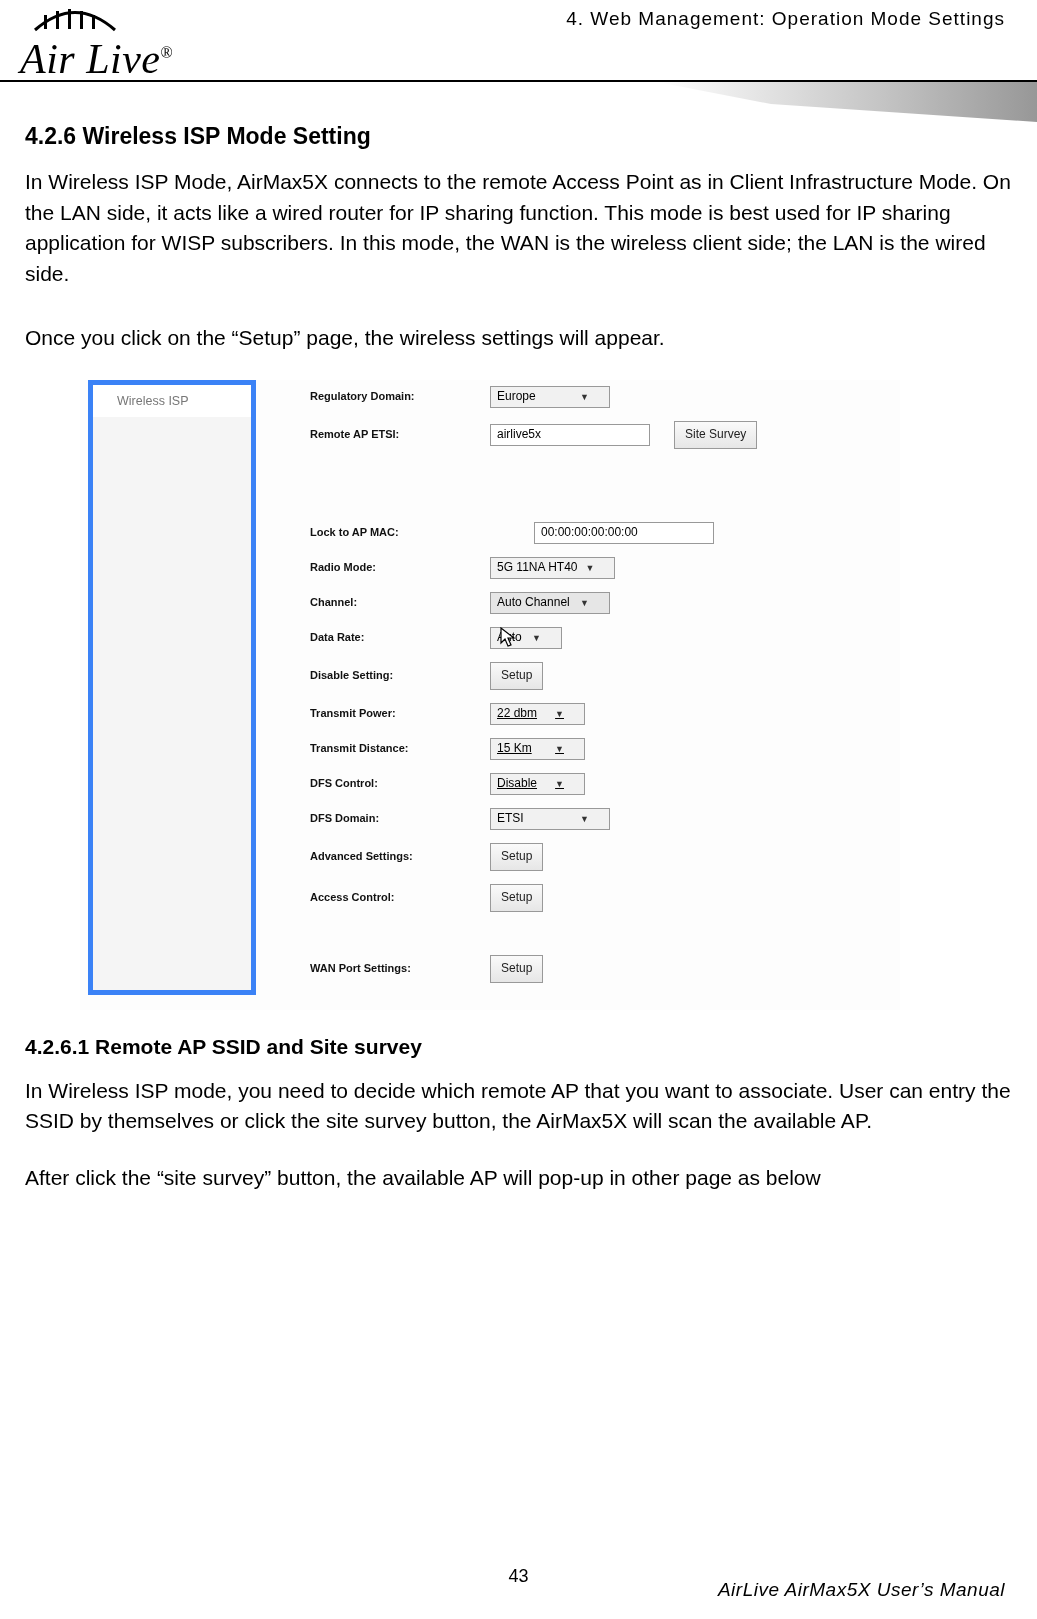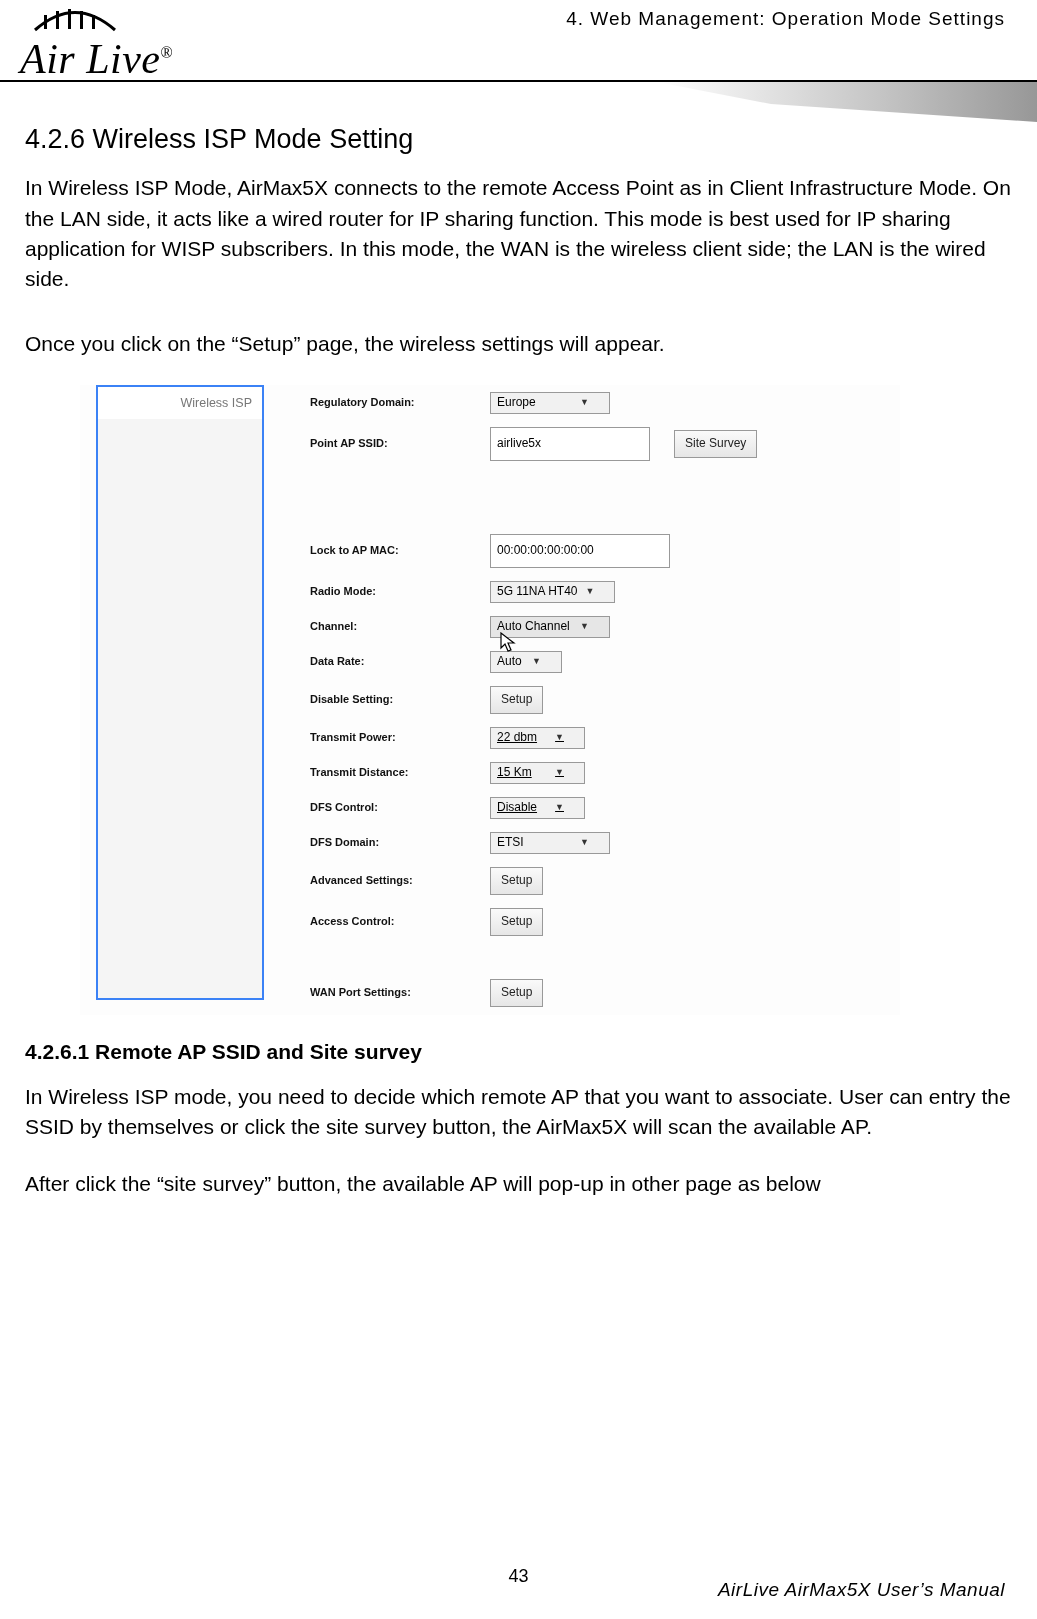--- a/index.html
+++ b/index.html
@@ -63,22 +63,22 @@
   }
   .content {
     position: absolute;
     top: 120px;
     left: 25px;
     right: 25px;
     font-size: 21px;
     line-height: 1.45;
   }
   .section-title {
-    font-weight: normal;
-    font-size: 27px;
+    font-weight: bold;
+    font-size: 23px;
     margin-bottom: 14px;
   }
   .para { margin-bottom: 26px; }
   .subsection-title {
     font-weight: bold;
     font-size: 21px;
     margin-top: 22px;
     margin-bottom: 14px;
   }
 
@@ -86,26 +86,25 @@
   .screenshot {
     margin: 12px 0 0 55px;
     width: 820px;
     height: 630px;
     position: relative;
     background: #fdfdfd;
     font-size: 13px;
   }
   .ss-sidebar {
     position: absolute;
-    left: 16px; top: 0;
+    left: 8px; top: 0;
     width: 168px;
     height: 615px;
     background: #f5f5f5;
-    border: 2px solid #3b82f6;
-    text-align: right;
+    border: 5px solid #3b82f6;
   }
   .ss-sidebar-item {
     padding: 7px 10px 7px 24px;
     color: #777;
     font-size: 12.5px;
     background: #fff;
   }
   .ss-form {
     position: absolute;
     left: 230px;
@@ -138,30 +137,30 @@
   .ss-select-box.wide { min-width: 120px; }
   .ss-select-box.mid  { min-width: 95px; text-decoration: underline; }
   .ss-select-box.sm   { min-width: 72px; }
   .ss-select-box .arrow {
     margin-left: 8px;
     font-size: 9px;
     color: #333;
   }
   .ss-input {
     height: 22px;
-    padding: 16px 6px;
+    padding: 4px 6px;
     border: 1px solid #999;
     background: #fff;
     font-size: 12px;
     width: 160px;
     display: inline-flex;
     align-items: center;
     text-align: right;
   }
-  .ss-input.wide { width: 180px; }
+  .ss-input.wide { width: 180px; margin-left: 44px; }
   .ss-button {
     display: inline-flex;
     align-items: center;
     justify-content: center;
     height: 28px;
     padding: 0 10px;
     border: 1px solid #999;
     background: linear-gradient(#fafafa, #e6e6e6);
     font-size: 12px;
     color: #222;
@@ -236,21 +235,21 @@
           <div class="ss-label">Regulatory Domain:</div>
           <div class="ss-control">
             <div class="ss-select-box wide">
               <span>Europe</span>
               <span class="arrow">▼</span>
             </div>
           </div>
         </div>
 
         <div class="ss-row">
-          <div class="ss-label">Point AP SSID:</div>
+          <div class="ss-label">Remote AP ETSI:</div>
           <div class="ss-control" style="display:flex; gap:24px; align-items:center;">
             <div class="ss-input">
               <span>airlive5x</span>
             </div>
             <div class="ss-button">Site Survey</div>
           </div>
         </div>
 
         <div class="ss-gap-big"></div>
 

